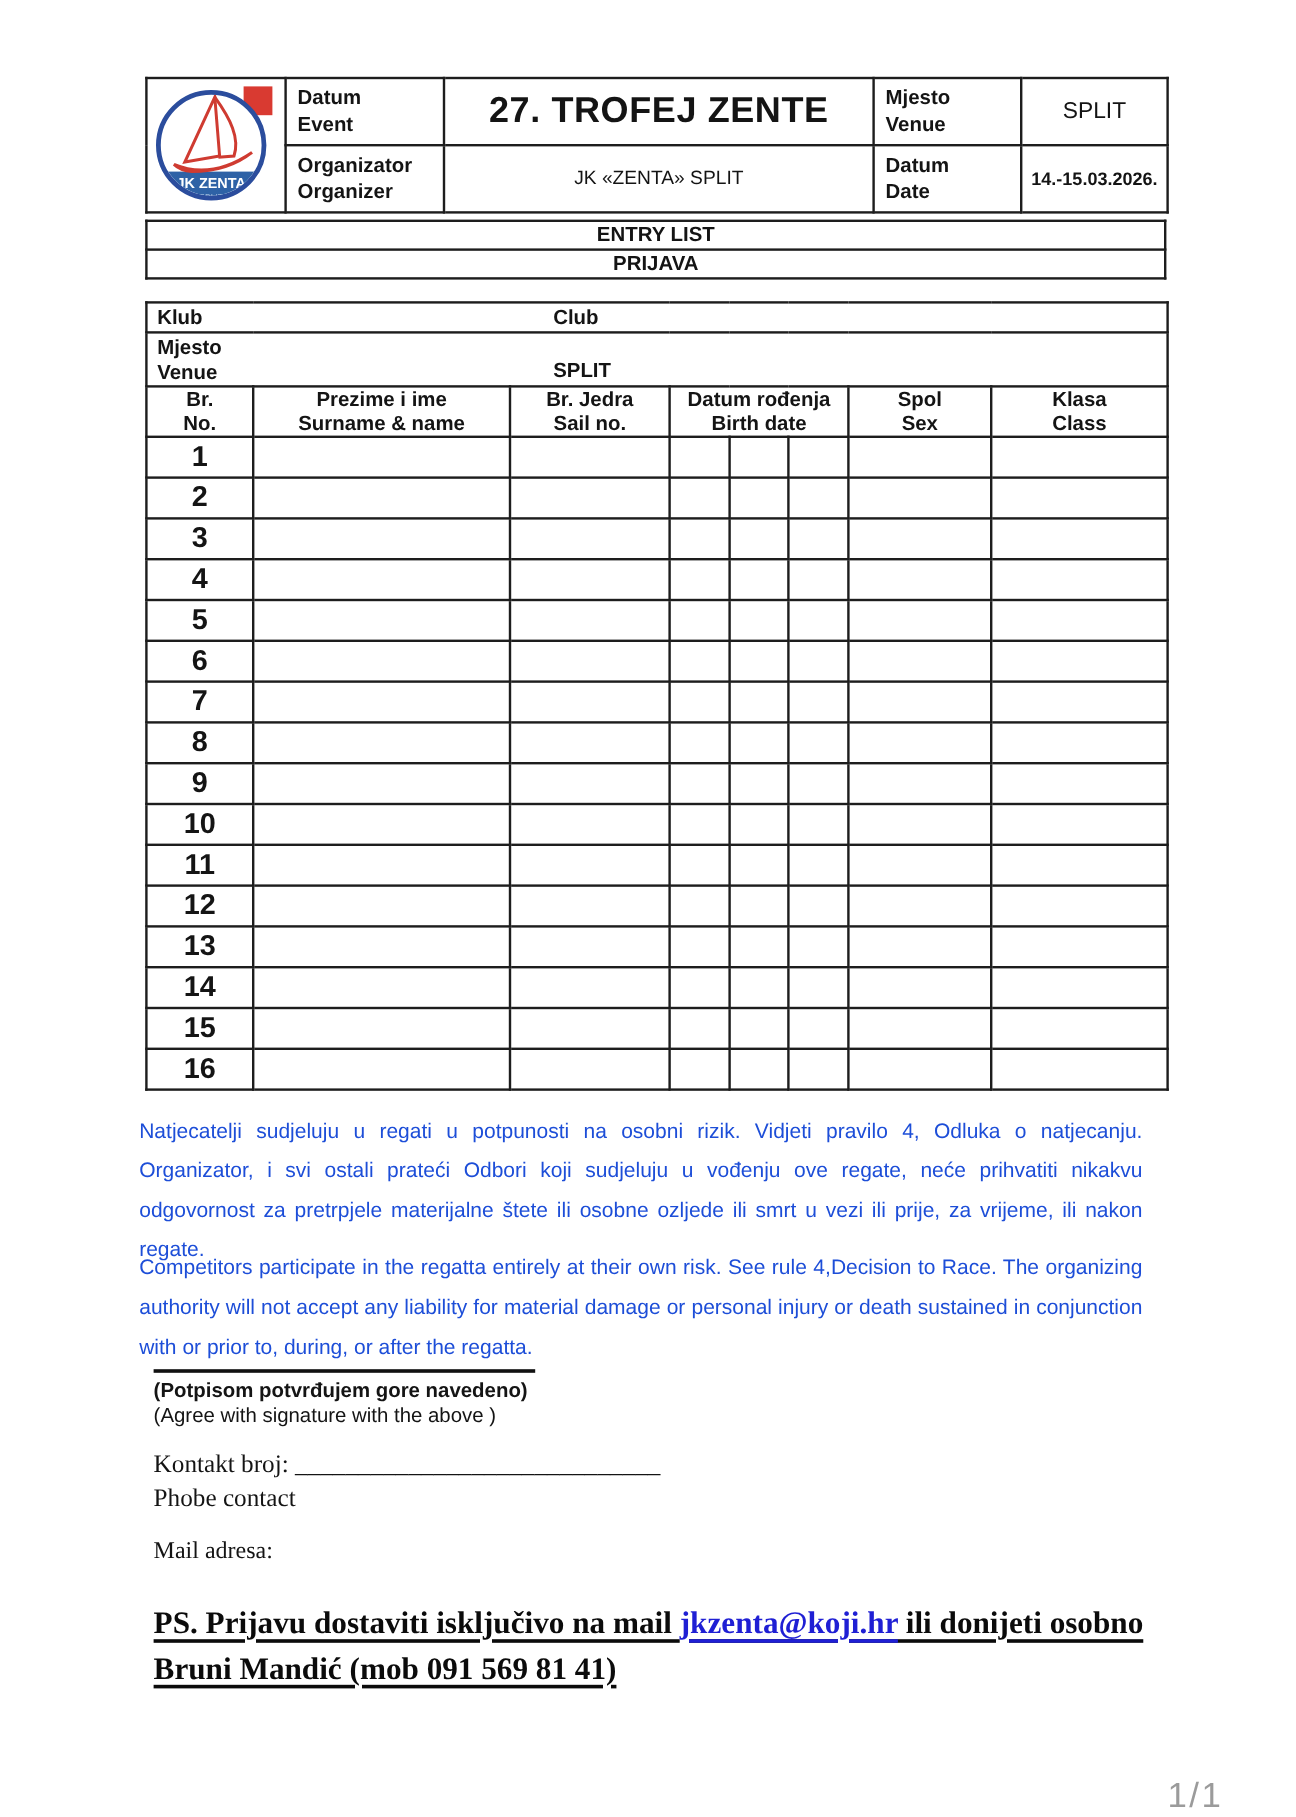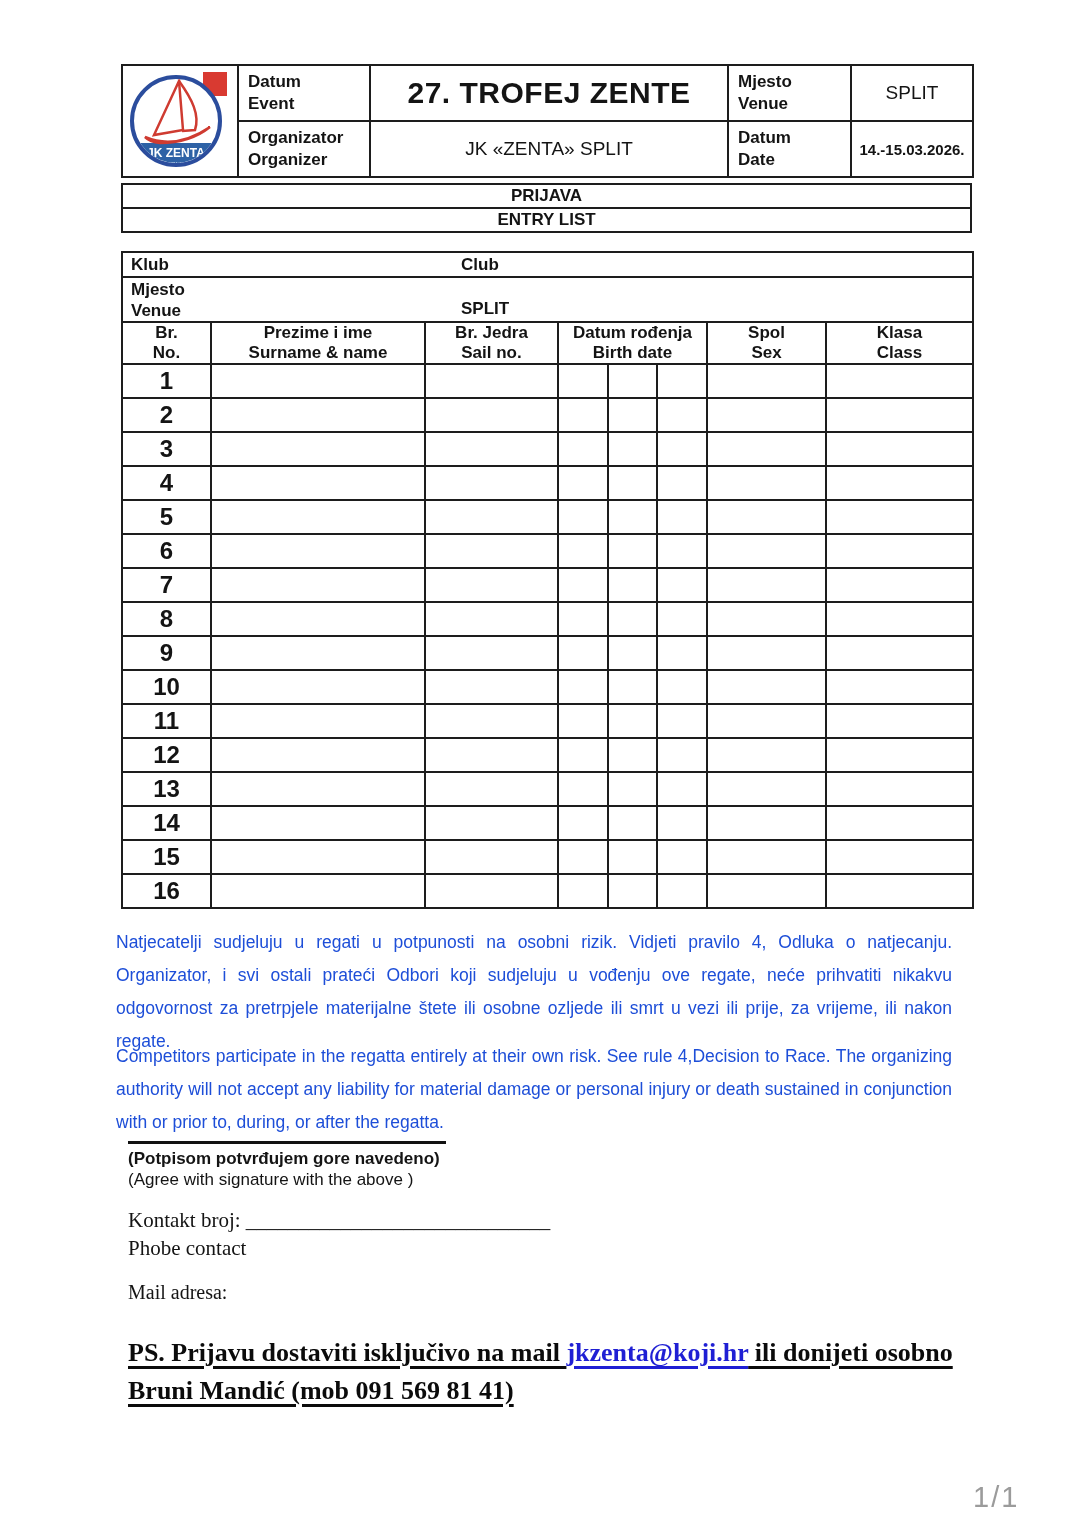--- a/index.html
+++ b/index.html
@@ -11,21 +11,21 @@
   }
   table { border-collapse:collapse; table-layout:fixed; }
   td { border:2px solid #1d1d1d; vertical-align:middle; }
 
   
   .hdr-table { position:absolute; left:121px; top:64px; width:851px; }
   .hdr-table td { height:56px; }
   .logo-cell { text-align:center; vertical-align:middle; }
   .lbl { font-weight:bold; font-size:17px; line-height:22px; padding-left:9px; }
   .event-title { text-align:center; font-weight:bold; font-size:30px; letter-spacing:.5px; }
-  .center-val { text-align:center; font-size:19px; }
+  .center-val { text-align:center; font-size:16px; }
   .venue-val { text-align:center; font-size:19px; }
   .date-val  { text-align:center; font-weight:bold; font-size:15px; }
 
   
   .title-box { position:absolute; left:121px; top:183px; width:851px; }
   .title-box td { height:24px; text-align:center; font-weight:bold; font-size:17px; }
 
   
   .entry-table { position:absolute; left:121px; top:251px; width:851px; }
   .entry-table td { font-weight:bold; font-size:17px; }
@@ -120,24 +120,24 @@
         <div>Date</div>
       </td>
       <td class="date-val">14.-15.03.2026.</td>
     </tr>
   </tbody>
     </table>
 
   <table class="title-box">
     <tbody>
         <tr>
-          <td>PRIJAVA</td>
+          <td>ENTRY LIST</td>
         </tr>
     <tr>
-          <td>ENTRY LIST</td>
+          <td>PRIJAVA</td>
         </tr>
   </tbody>
     </table>
 
   <table class="entry-table">
     <colgroup>
       <col style="width:89px">
         <col style="width:214px">
         <col style="width:133px">
       <col style="width:50px">

